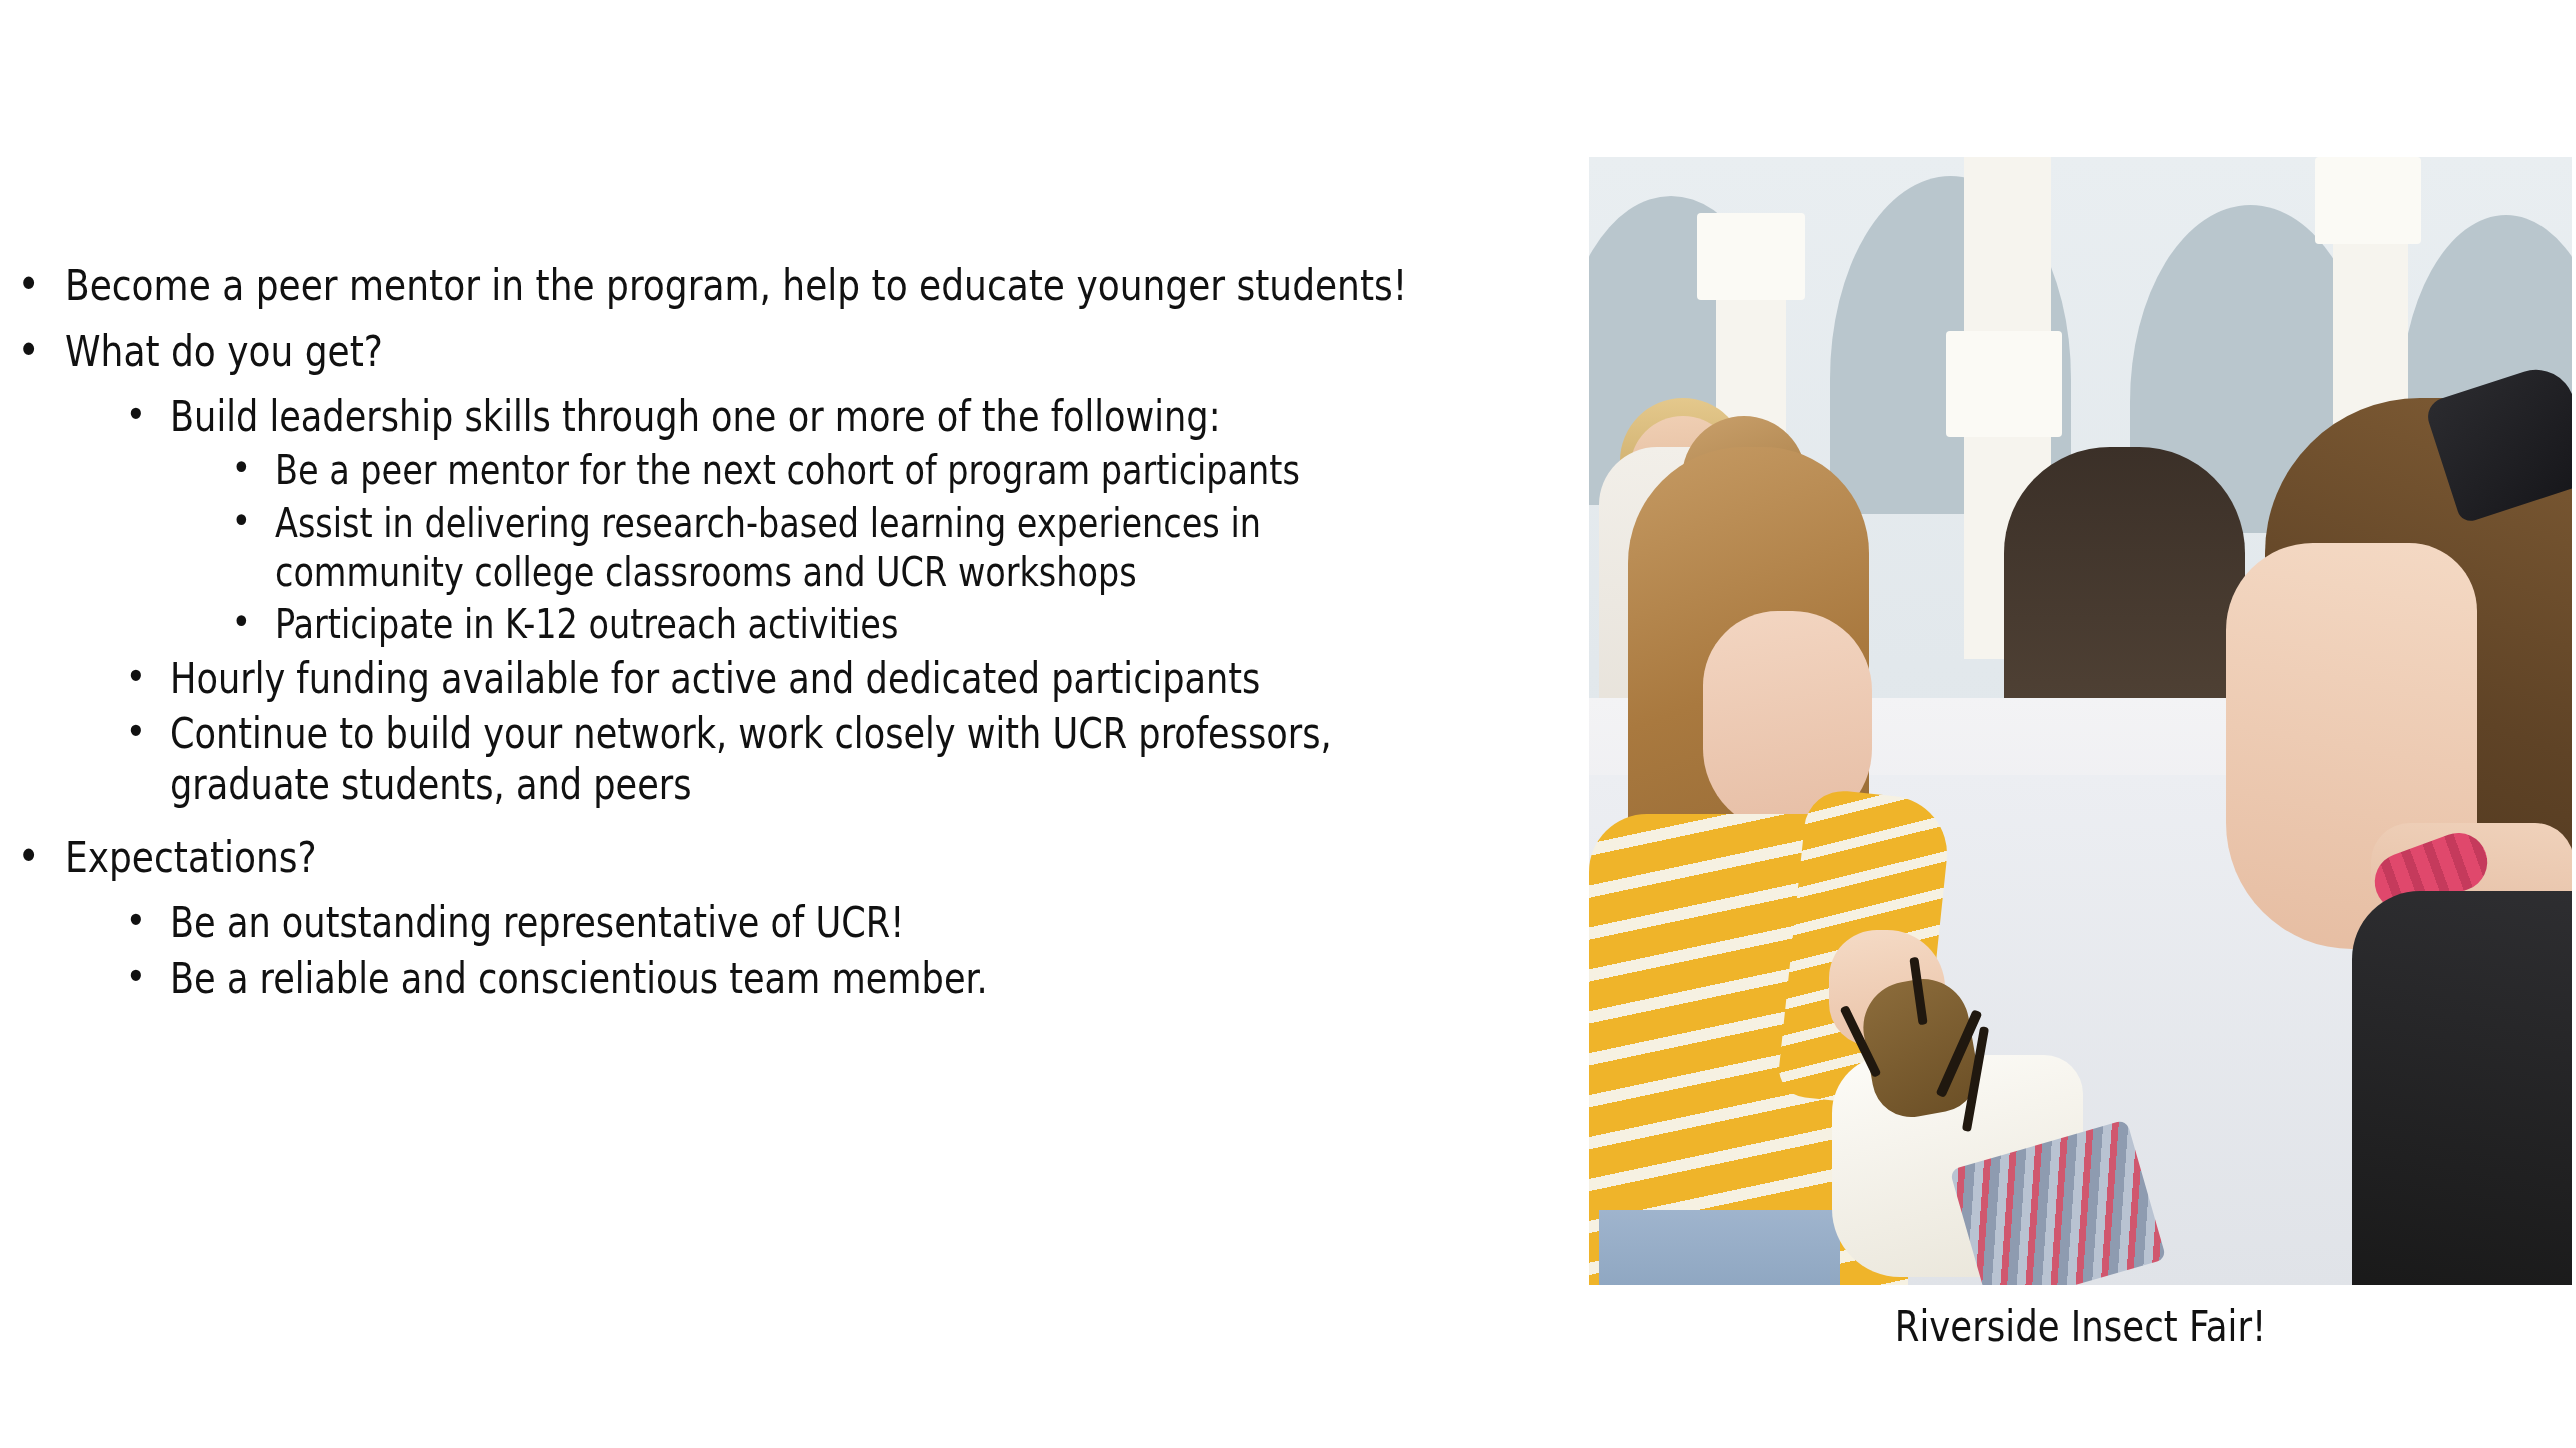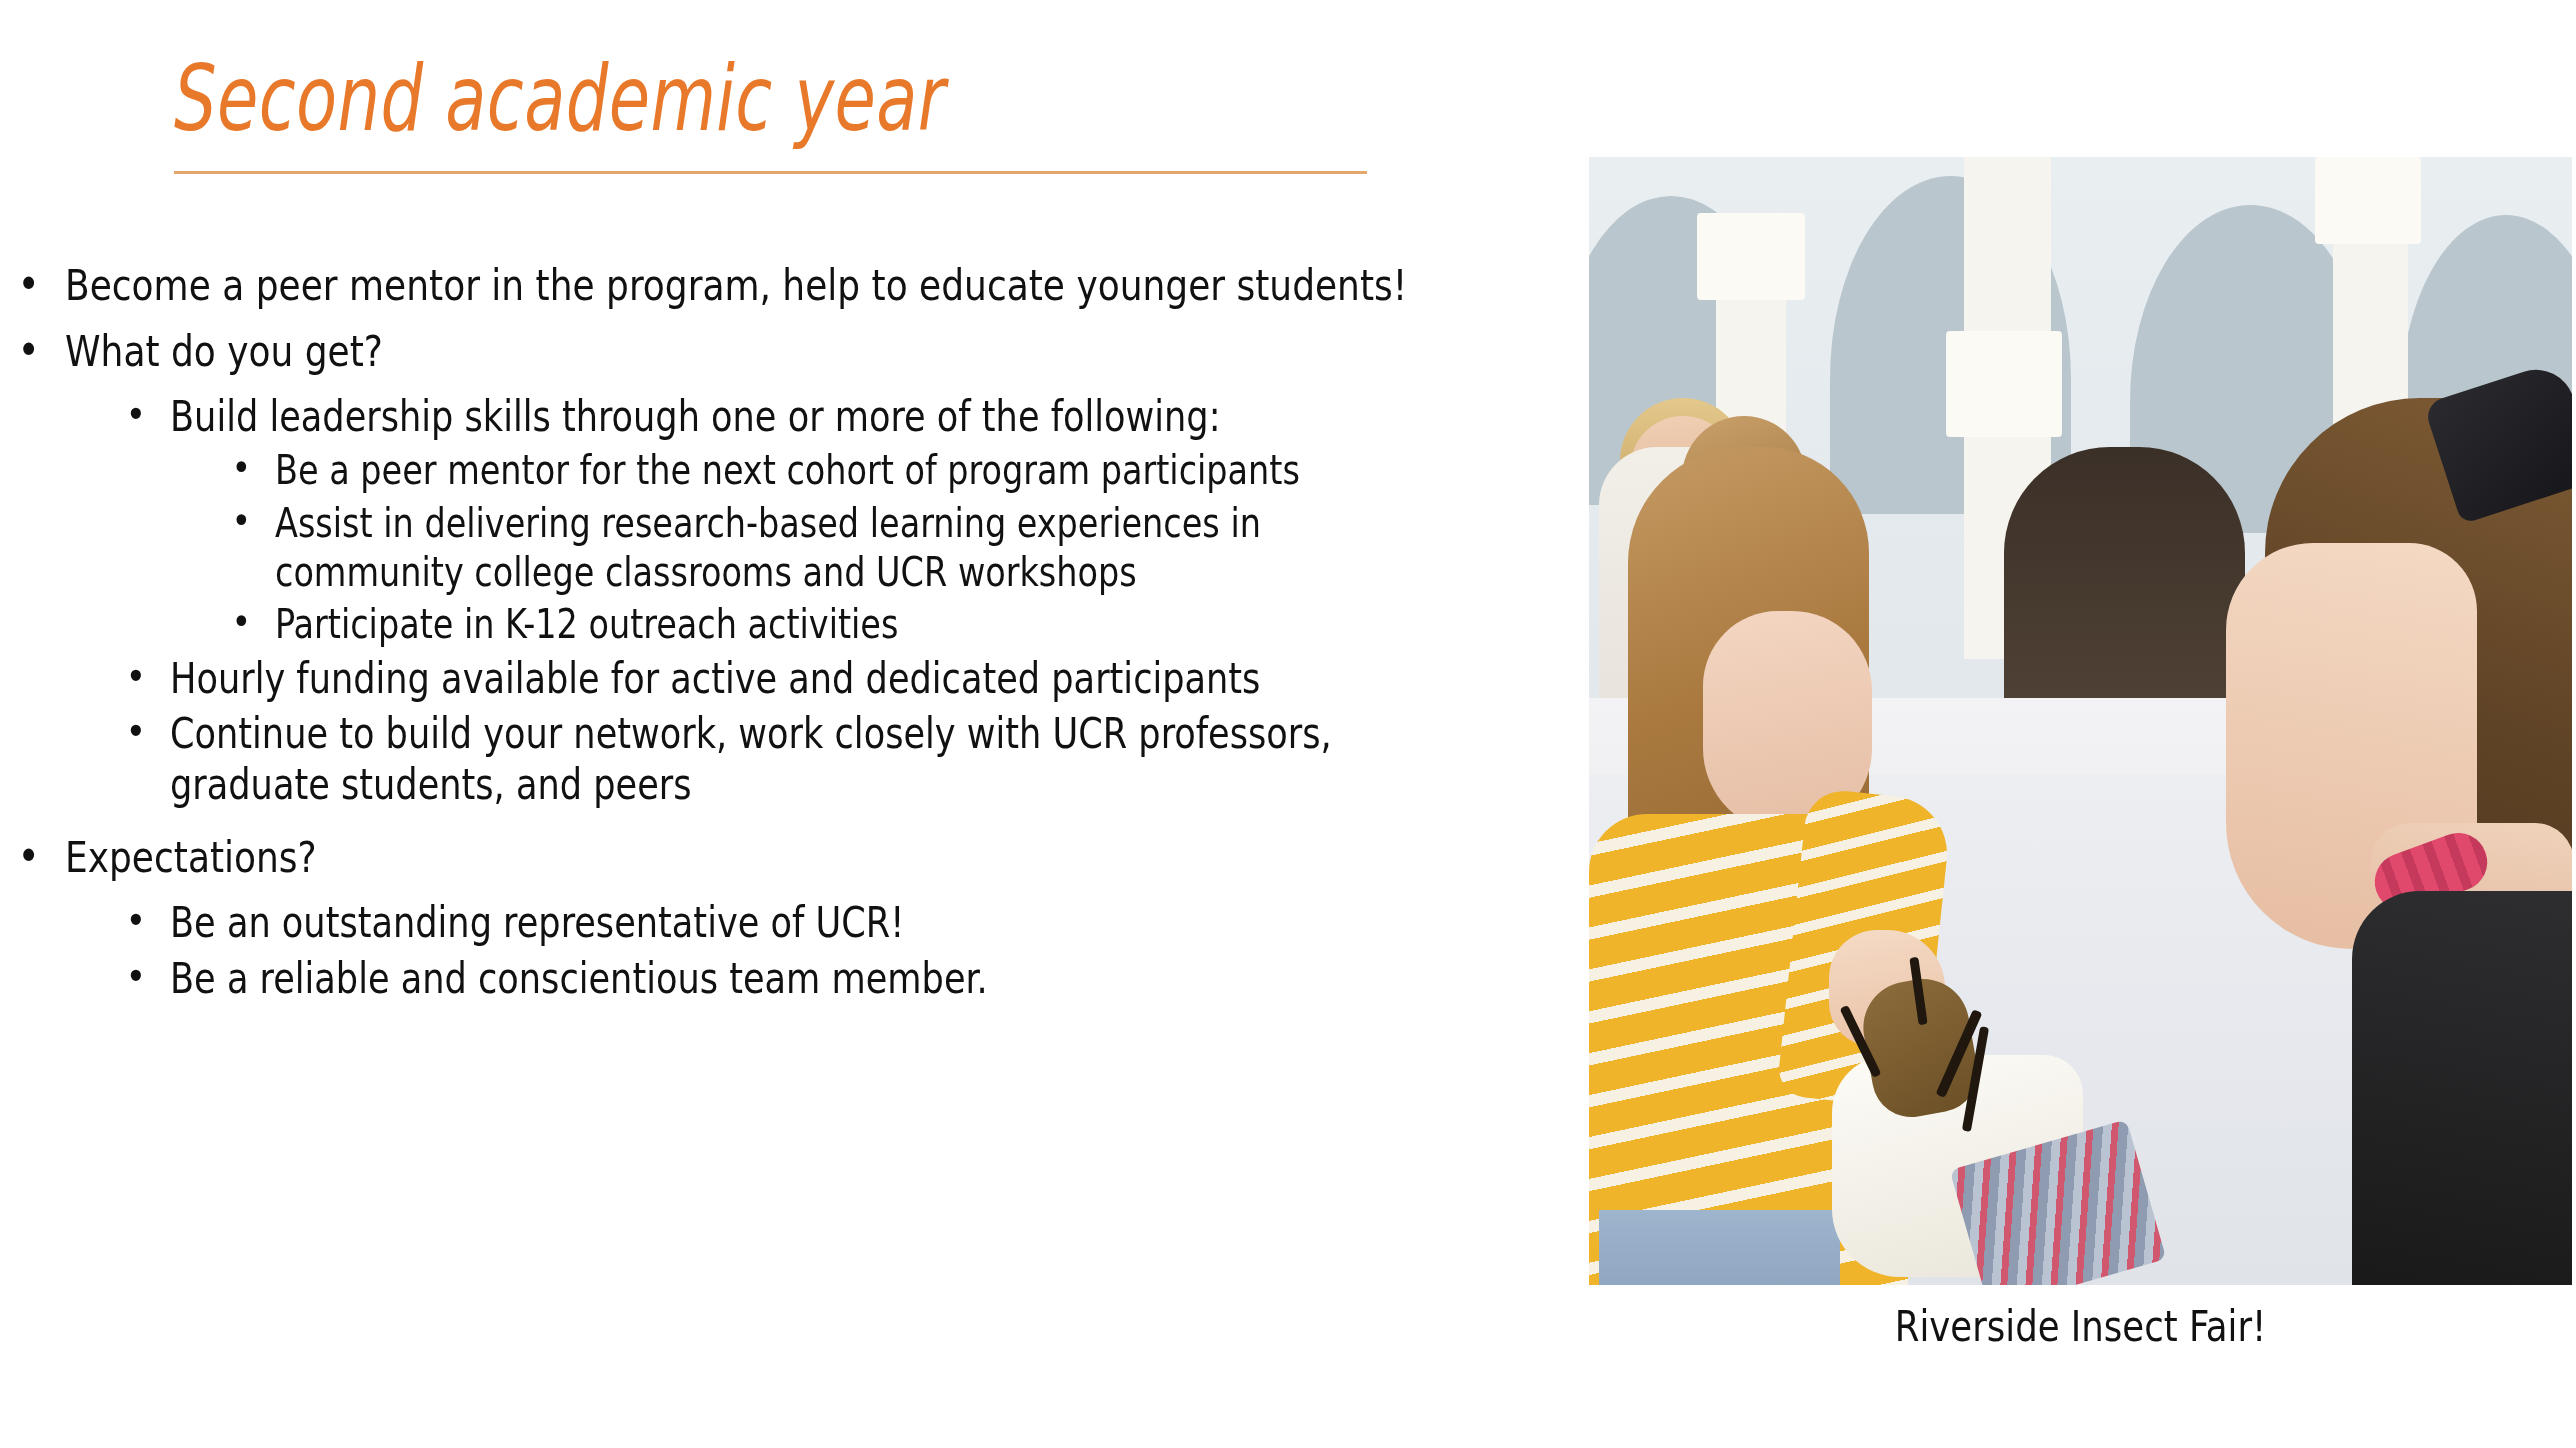--- a/index.html
+++ b/index.html
@@ -274,24 +274,20 @@
     color:#111111;
     transform:scaleX(.94);
     transform-origin:center top;
   }
 </style>
 </head>
 <body>
 
 <div id="slide">
 
-  <div id="title-block">
-    <div id="slide-title">Second academic year</div>
-    <div id="title-rule"></div>
-  </div>
 
   <div id="bullets">
 
     <div class="li lvl1">
       <span class="bul">•</span>
       <span class="txt">Become a peer mentor in the program, help to educate younger students!</span>
     </div>
 
     <div class="li lvl1">
       <span class="bul">•</span>

